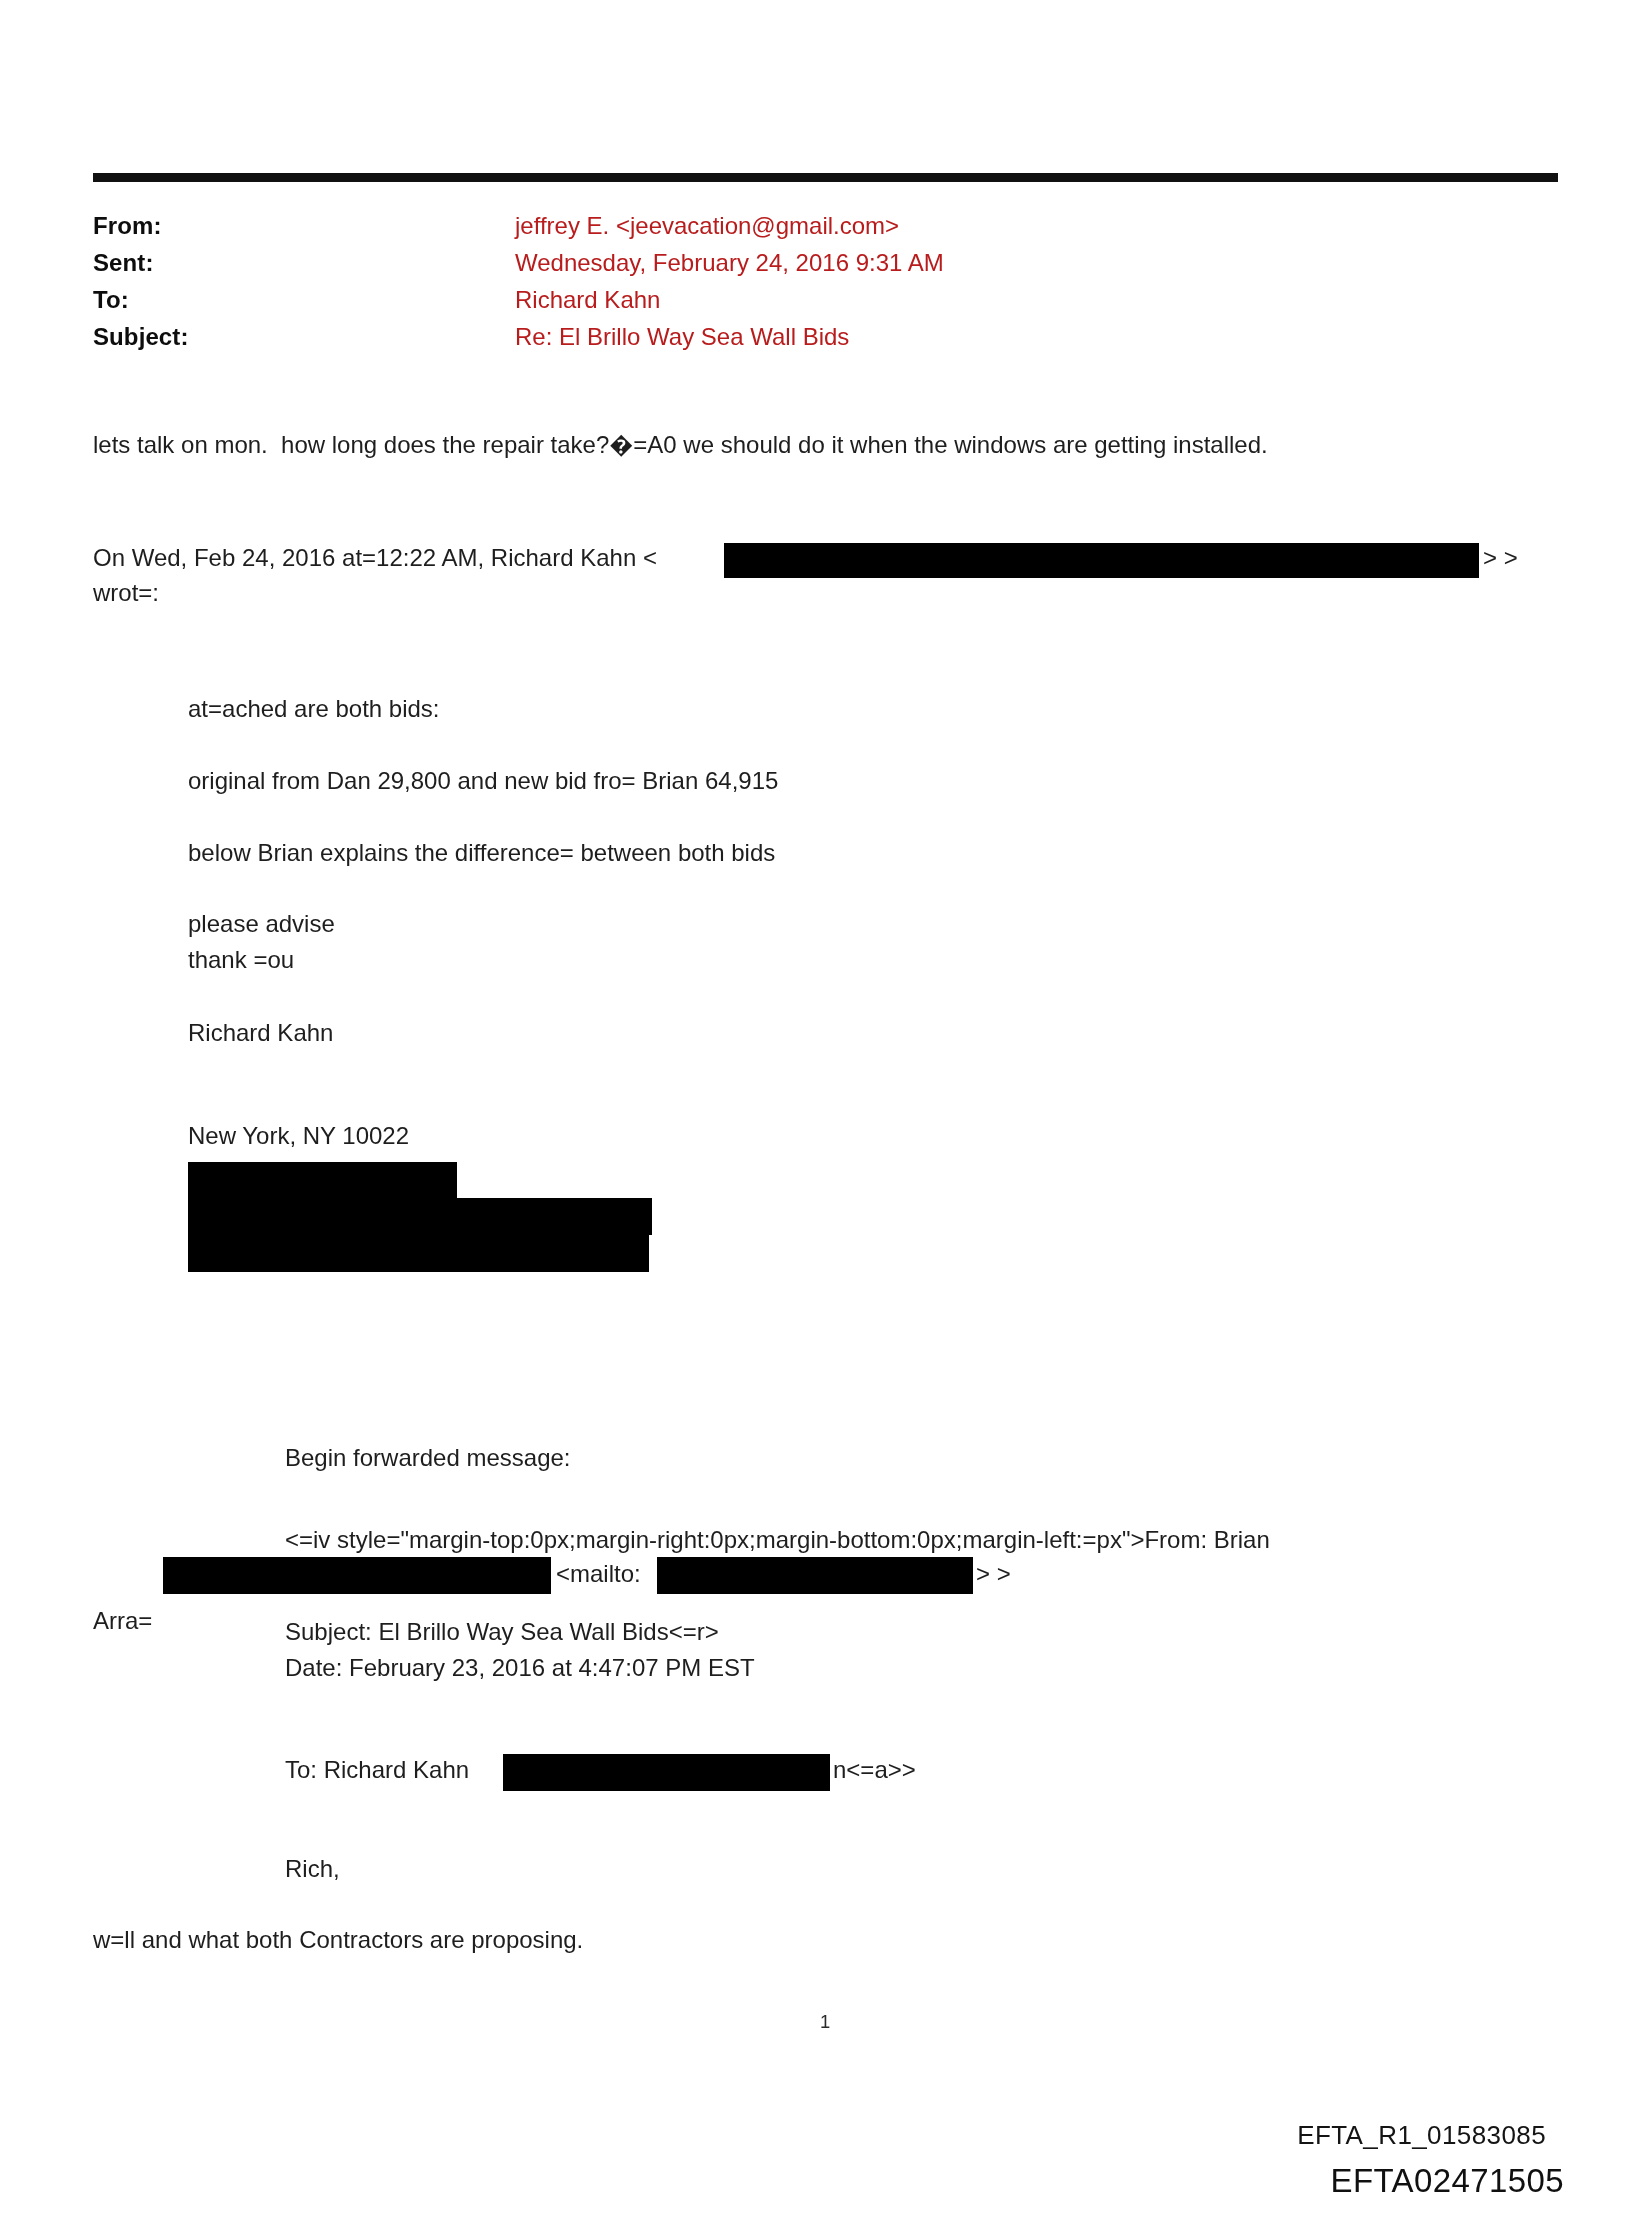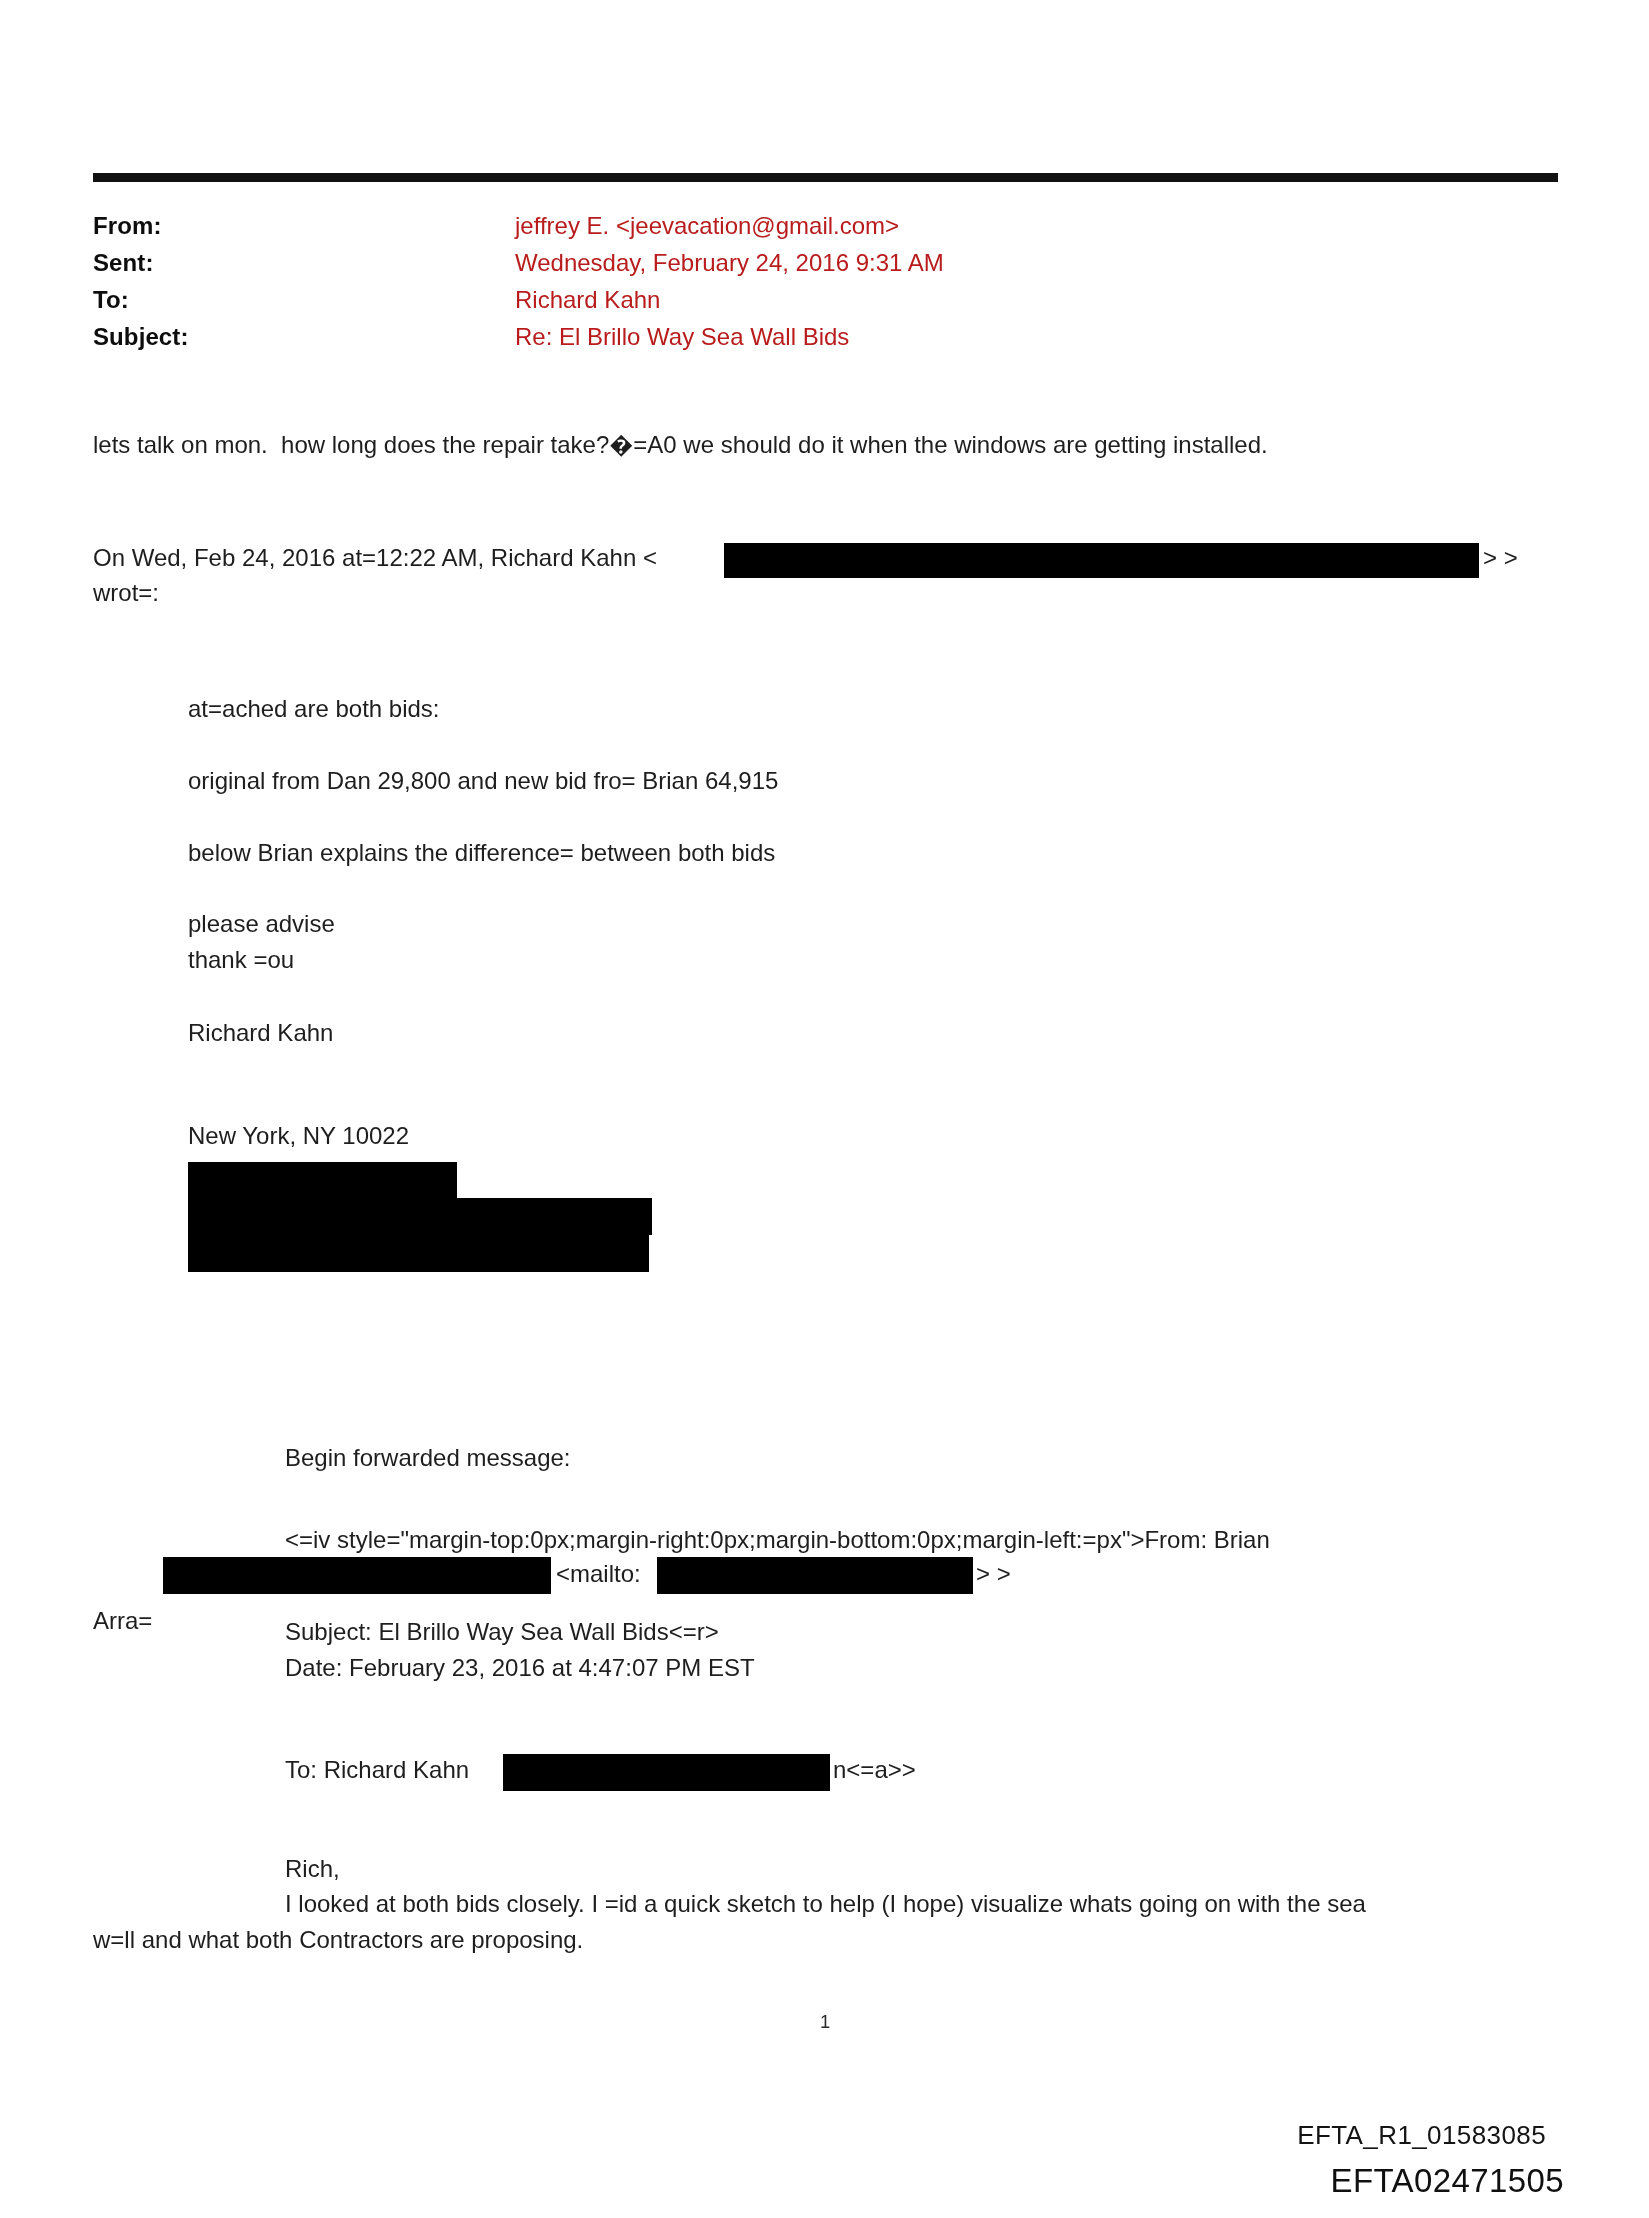--- a/index.html
+++ b/index.html
@@ -204,21 +204,20 @@
   <div class="inline-frag fr-mailto-tail">&gt; &gt;</div>
 
   <div class="body-text lvl2 p-subjdate">Subject: El Brillo Way Sea Wall Bids&lt;=r&gt;</div>
   <div class="body-text lvl2" style="top:1650px;">Date: February 23, 2016 at 4:47:07 PM EST</div>
 
   <div class="inline-frag fr-to-label">To: Richard Kahn</div>
   <div class="redaction rd-to"></div>
   <div class="inline-frag fr-to-tail">n&lt;=a&gt;&gt;</div>
 
   <div class="body-text lvl2 p-rich">Rich,</div>
-  <div class="body-text lvl2 p-looked">I looked at both bids closely. I =id a quick sketch to help (I hope) visualize whats going on with the sea</div>
   <div class="body-text lvl0 p-wll">w=ll and what both Contractors are proposing.</div>
 
   <div class="page-number">1</div>
 
   <div class="bates-top">EFTA_R1_01583085</div>
 
   <div class="bates-bottom">EFTA02471505</div>
 
 </div>
 

